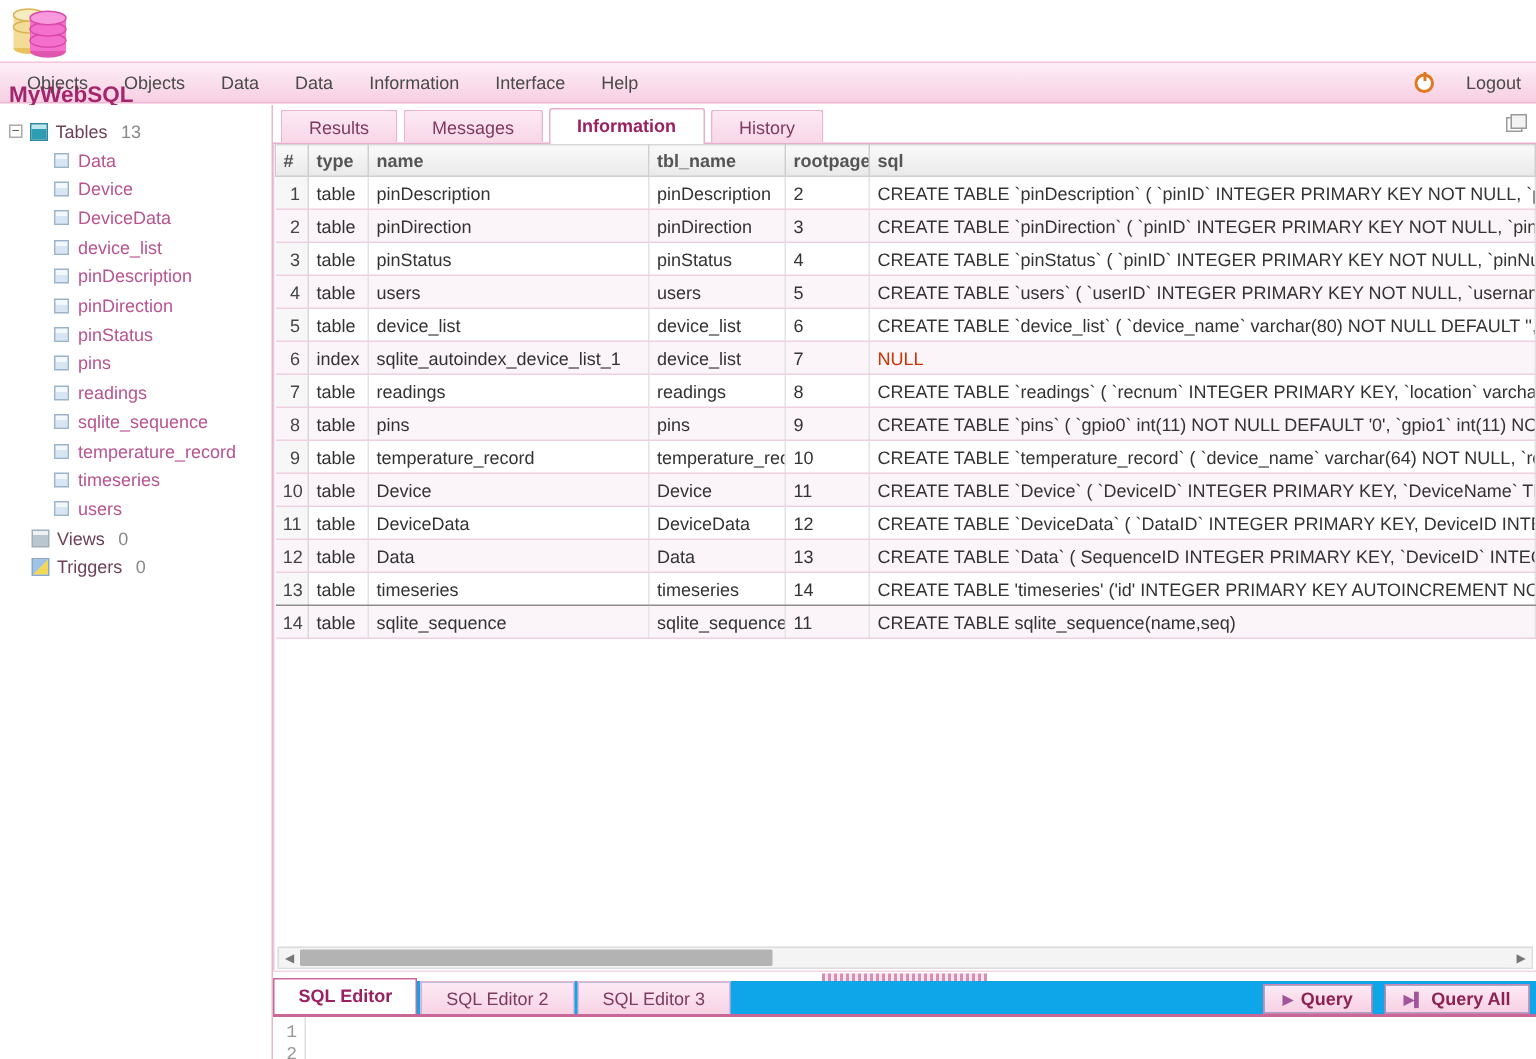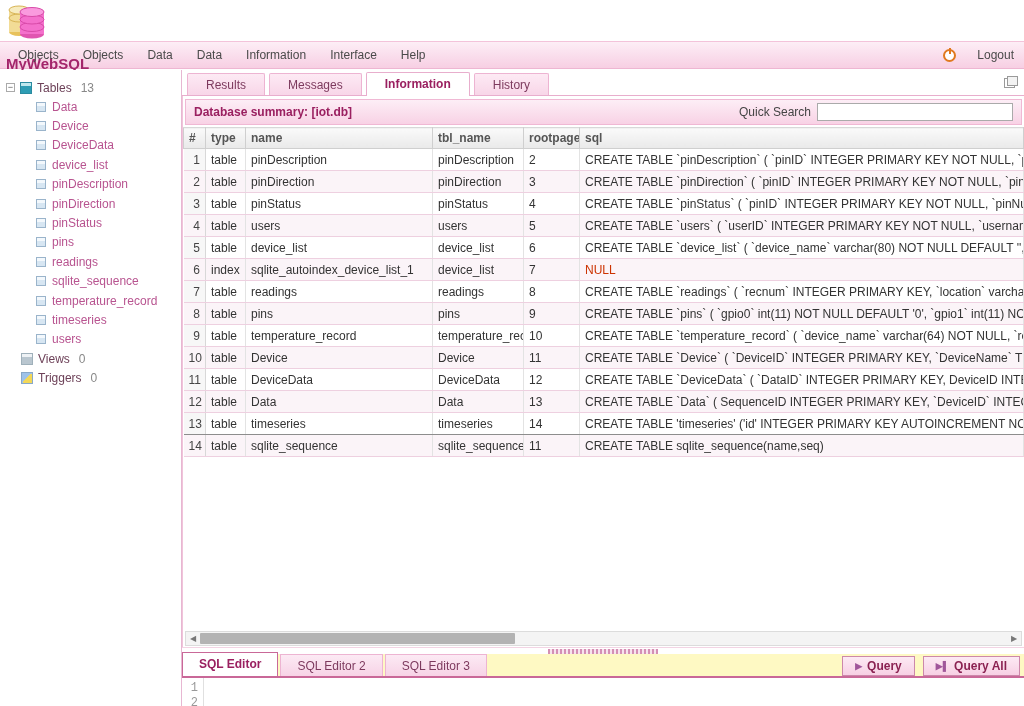--- a/index.html
+++ b/index.html
@@ -83,21 +83,21 @@
   .hs-arrow { width:14px; height:13px; display:flex; align-items:center; justify-content:center; color:#777; font-size:8px; cursor:pointer; background:#f4f4f4; }
   .hs-arrow.right { position:absolute; right:0; }
   .hs-thumb { position:absolute; left:14px; width:315px; height:11px; background:#b3b3b3; border-radius:1px; cursor:grab; }
 
   
   .splitter { height:7px; background:#fff; position:relative; border-top:1px solid #f3d4e4; }
   .splitter .grip { position:absolute; left:50%; top:1px; transform:translateX(-50%); width:110px; height:5px; cursor:row-resize;
     background:repeating-linear-gradient(90deg,#d490b4 0 2px,#f7e4ee 2px 4px); }
 
   
-  .editor-tabs { height:24px; display:flex; align-items:flex-end; gap:2px; padding:1px 4px 0 0; border-bottom:2px solid #c96898; position:relative; background:#fef9c3; }
+  .editor-tabs { height:24px; display:flex; align-items:flex-end; gap:2px; padding:1px 4px 0 0; border-bottom:2px solid #c96898; position:relative; background:#0ea5e9; }
   .etab { padding:4px 16px; background:linear-gradient(#fceaf4,#f7d3e6); border:1px solid #edb4d2; border-bottom:none; color:#7d3a5e; cursor:pointer; height:22px; }
   .etab.active { background:#fff; color:#9a2060; font-weight:bold; border-color:#c96898; height:24px; z-index:2; }
   .editor-buttons { position:absolute; right:4px; top:2px; display:flex; gap:8px; }
   .ebtn { display:flex; align-items:center; gap:5px; padding:2px 12px; height:20px; background:linear-gradient(#fdeaf4,#f7d0e4);
     border:1px solid #cc88aa; color:#8b2252; font-weight:bold; cursor:pointer; font-size:12px; }
   .play-icon { color:#a0569a; font-size:9px; }
   .editor-area { flex:0 0 auto; height:28px; display:flex; background:#fff; }
   .gutter { width:22px; border-right:1px solid #e0e0e0; color:#999; text-align:right; padding:3px 5px 0 0; font-family:"Liberation Mono","DejaVu Sans Mono",monospace; font-size:12px; line-height:15px; background:#fff; }
   .code { flex:1; background:#fff; }
 </style>
@@ -244,27 +244,20 @@
             <div class="tab">Messages</div>
 
             <div class="tab active">Information</div>
 
             <div class="tab">History</div>
           </div>
         <span class="popup-icon"></span>
       </div>
 
       <div class="panel">
-        <div class="summary-bar">
-          <span class="summary-title">Database summary: [iot.db]</span>
-          <span class="quick-search">
-            <label>Quick Search</label>
-            <input type="text" value="" style="">
-          </span>
-        </div>
 
         <div class="grid-wrap">
           <table class="grid">
             <colgroup>
               <col class="col-num">
                 <col class="col-type">
                 <col class="col-name">
                 <col class="col-tbl">
                 <col class="col-root">
                 <col class="col-sql">

